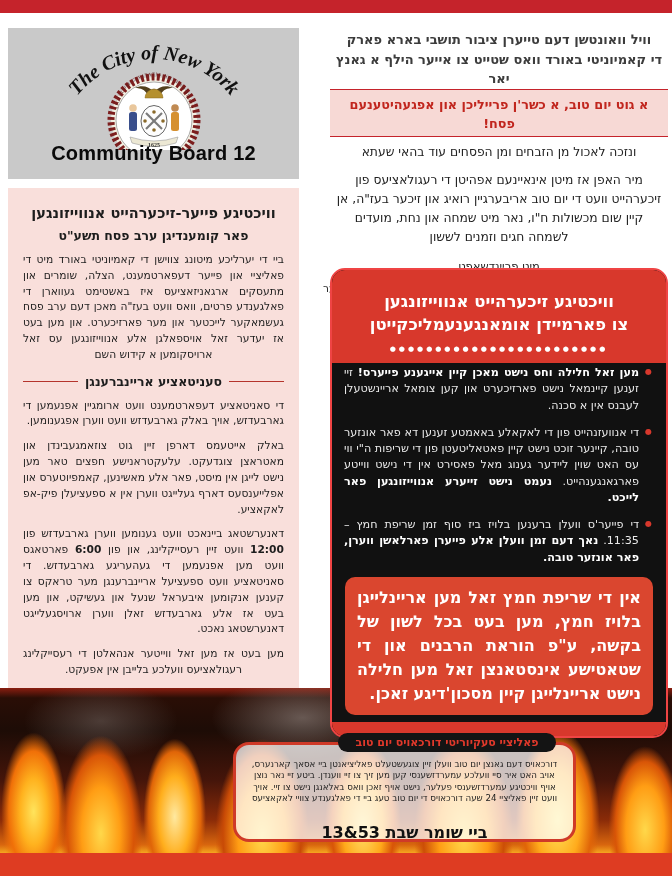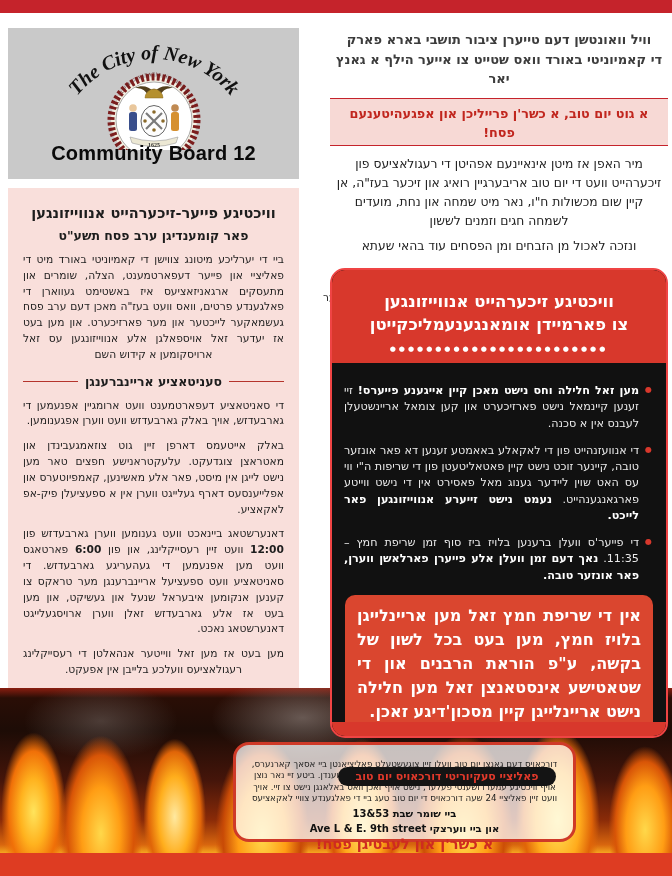--- a/index.html
+++ b/index.html
@@ -28,40 +28,40 @@
   .lb-p{font-size:10.7px;line-height:1.48;text-align:justify;margin:9px 0 0 0;}
   .lb-p.intro-p{text-align-last:center;}
   .lb-p.center-last{text-align-last:center;}
   .section-rule{display:flex;align-items:center;gap:7px;margin:11px 0 2px 0;}
   .rule-line{flex:1;height:0;border-top:1.4px solid #b5342c;}
   .rule-text{font-weight:bold;font-size:12.5px;white-space:nowrap;}
 
   
   .right-top{position:absolute;left:330px;top:30px;width:338px;color:#222;}
   .rt-intro{text-align:center;font-weight:bold;font-size:13px;line-height:1.5;color:#3c3c3c;}
-  .greeting-band{margin-top:9px;background:#f7d9d5;border-top:1.4px solid #c5232b;border-bottom:1.4px solid #c5232b;
+  .greeting-band{margin-top:0;background:#f7d9d5;border-top:1.4px solid #c5232b;border-bottom:1.4px solid #c5232b;
                  text-align:center;padding:4px 16px;}
   .greeting-band span{color:#c1261e;font-weight:bold;font-size:12.8px;}
   .rt-p{text-align:center;font-size:12.3px;line-height:1.55;margin:9px 6px 0 6px;}
   .rt-p.blessing{margin-top:6px;}
   .friendship{text-align:center;font-size:11.5px;margin-top:12px;}
   .sig-row{display:flex;justify-content:space-between;margin-top:4px;padding:0 4px;}
   .sig{white-space:nowrap;}
   .sig-script{display:inline-block;font-style:italic;font-weight:bold;font-size:13.5px;
               transform:skewX(-10deg) rotate(-2deg);}
   .sig-role{font-size:10.5px;}
   .red-rule{border-top:1.6px solid #b3261e;margin-top:6px;}
 
   
   .safety-box{position:absolute;left:330px;top:268px;width:338px;height:470px;background:#111;
               border-radius:15px;box-sizing:border-box;border:2px solid #ef4444;overflow:hidden;z-index:2;}
   .sb-header{background:#d8382c;border-radius:12px 12px 0 0;text-align:center;padding:20px 8px 10px 8px;}
   .sb-header .hl{color:#fff;font-weight:bold;font-size:16.5px;line-height:1.4;}
   .dots{color:#fff;font-size:7px;letter-spacing:3px;margin-top:9px;}
-  .sb-list{list-style:none;margin:20px 14px 0 12px;padding:0;color:#eaeaea;}
+  .sb-list{list-style:none;margin:2px 14px 0 12px;padding:0;color:#eaeaea;}
   .sb-list li{position:relative;padding-right:13px;font-size:11.2px;line-height:1.45;text-align:justify;
               margin-bottom:11px;}
   .sb-list li::before{content:"●";position:absolute;right:0;top:1px;color:#d8382c;font-size:8px;}
   .sb-list b{color:#ffffff;}
   .warning-note{background:#da462f;color:#fff;font-weight:bold;font-size:16px;line-height:1.5;
                 border-radius:10px;margin:2px 13px 0 13px;padding:9px 12px;text-align:justify;}
   .sb-footer{position:absolute;left:0;bottom:0;width:100%;height:14px;background:#d8382c;
              border-radius:0 0 12px 12px;}
 
   
@@ -77,23 +77,23 @@
     radial-gradient(130px 60px at 45% 18%, rgba(160,150,145,0.55), rgba(160,150,145,0) 70%),
     radial-gradient(110px 55px at 78% 14%, rgba(150,140,136,0.45), rgba(150,140,136,0) 70%),
     radial-gradient(110px 55px at 15% 20%, rgba(140,130,126,0.4), rgba(140,130,126,0) 70%),
     linear-gradient(180deg,#8a1e10 0%,#2a0e06 6%,#1d0c06 26%,#45150a 56%,#8a2b08 80%,#d8660e 95%,#f5a61f 100%);}
 
   
   .bottom-box{position:absolute;left:233px;top:742px;width:343px;height:100px;z-index:3;
               background:rgba(255,255,255,0.74);border:3px solid #cf3a28;border-radius:16px;
               box-sizing:border-box;padding:14px 12px 4px 12px;text-align:center;color:#1c1c1c;}
   .bb-p{font-size:8.7px;line-height:1.32;margin:0;font-weight:500;text-align:center;}
-  .bb-loc{font-weight:bold;font-size:10px;line-height:1.3;margin-top:2px;color:#111;text-align:center;}
+  .bb-loc{font-weight:bold;font-size:16px;line-height:1.3;margin-top:18px;color:#111;text-align:center;}
   .bb-close{font-weight:bold;font-size:14.5px;color:#cf2b20;margin-top:1px;}
-  .pill{position:absolute;left:233px;top:765px;width:428px;text-align:center;z-index:4;}
+  .pill{position:absolute;left:233px;top:731px;width:428px;text-align:center;z-index:4;}
   .pill span{display:inline-block;background:#141414;color:#e2392b;font-weight:bold;font-size:11px;
              border-radius:12px;padding:3px 18px;}
 </style>
 </head>
 <body>
 
 <div class="page">
 
   <div class="topbar"></div>
 
@@ -153,22 +153,22 @@
     <p class="lb-p center-last">מען בעט אז מען זאל ווייטער אנהאלטן די רעסייקלינג רעגולאציעס וועלכע בלייבן אין אפעקט.</p>
     <p class="lb-p center-last"><span>אויב מאכט זיך סיי וועלכע פראבלעם אדער אויב אייער גארבעדזש ווערט נישט אפגענומען ביטע רופט אריין אין אונזער אפיס </span></p>
   </div>
 
   <div class="right-top" dir="rtl">
     <div class="rt-intro">וויל וואונטשן דעם טייערן ציבור תושבי בארא פארק</div>
     <div class="rt-intro">די קאמיוניטי באורד וואס שטייט צו אייער הילף א גאנץ יאר</div>
     <div class="greeting-band">
       <span>א גוט יום טוב, א כשר'ן פרייליכן און אפגעהיטענעם פסח!</span>
     </div>
+    <p class="rt-p blessing">ונזכה לאכול מן הזבחים ומן הפסחים עוד בהאי שעתא</p>
     <p class="rt-p">מיר האפן אז מיטן אינאיינעם אפהיטן די רעגולאציעס פון זיכערהייט וועט די יום טוב אריבערגיין רואיג און זיכער בעז"ה, אן קיין שום מכשולות ח"ו, נאר מיט שמחה און נחת, מועדים לשמחה חגים וזמנים לששון</p>
-    <p class="rt-p blessing">ונזכה לאכול מן הזבחים ומן הפסחים עוד בהאי שעתא</p>
     <div class="friendship">מיט פריינדשאפט</div>
     <div class="sig-row">
       <span class="sig"><span class="sig-script">יודל פערלשטיין</span><span class="sig-role">, טשערמאן</span></span>
       <span class="sig"><span class="sig-script">בערל שפיצער</span><span class="sig-role">, דיסטריקט מענעדזשער</span></span>
     </div>
     <div class="red-rule"></div>
   </div>
 
   <div class="flames"></div>
 

